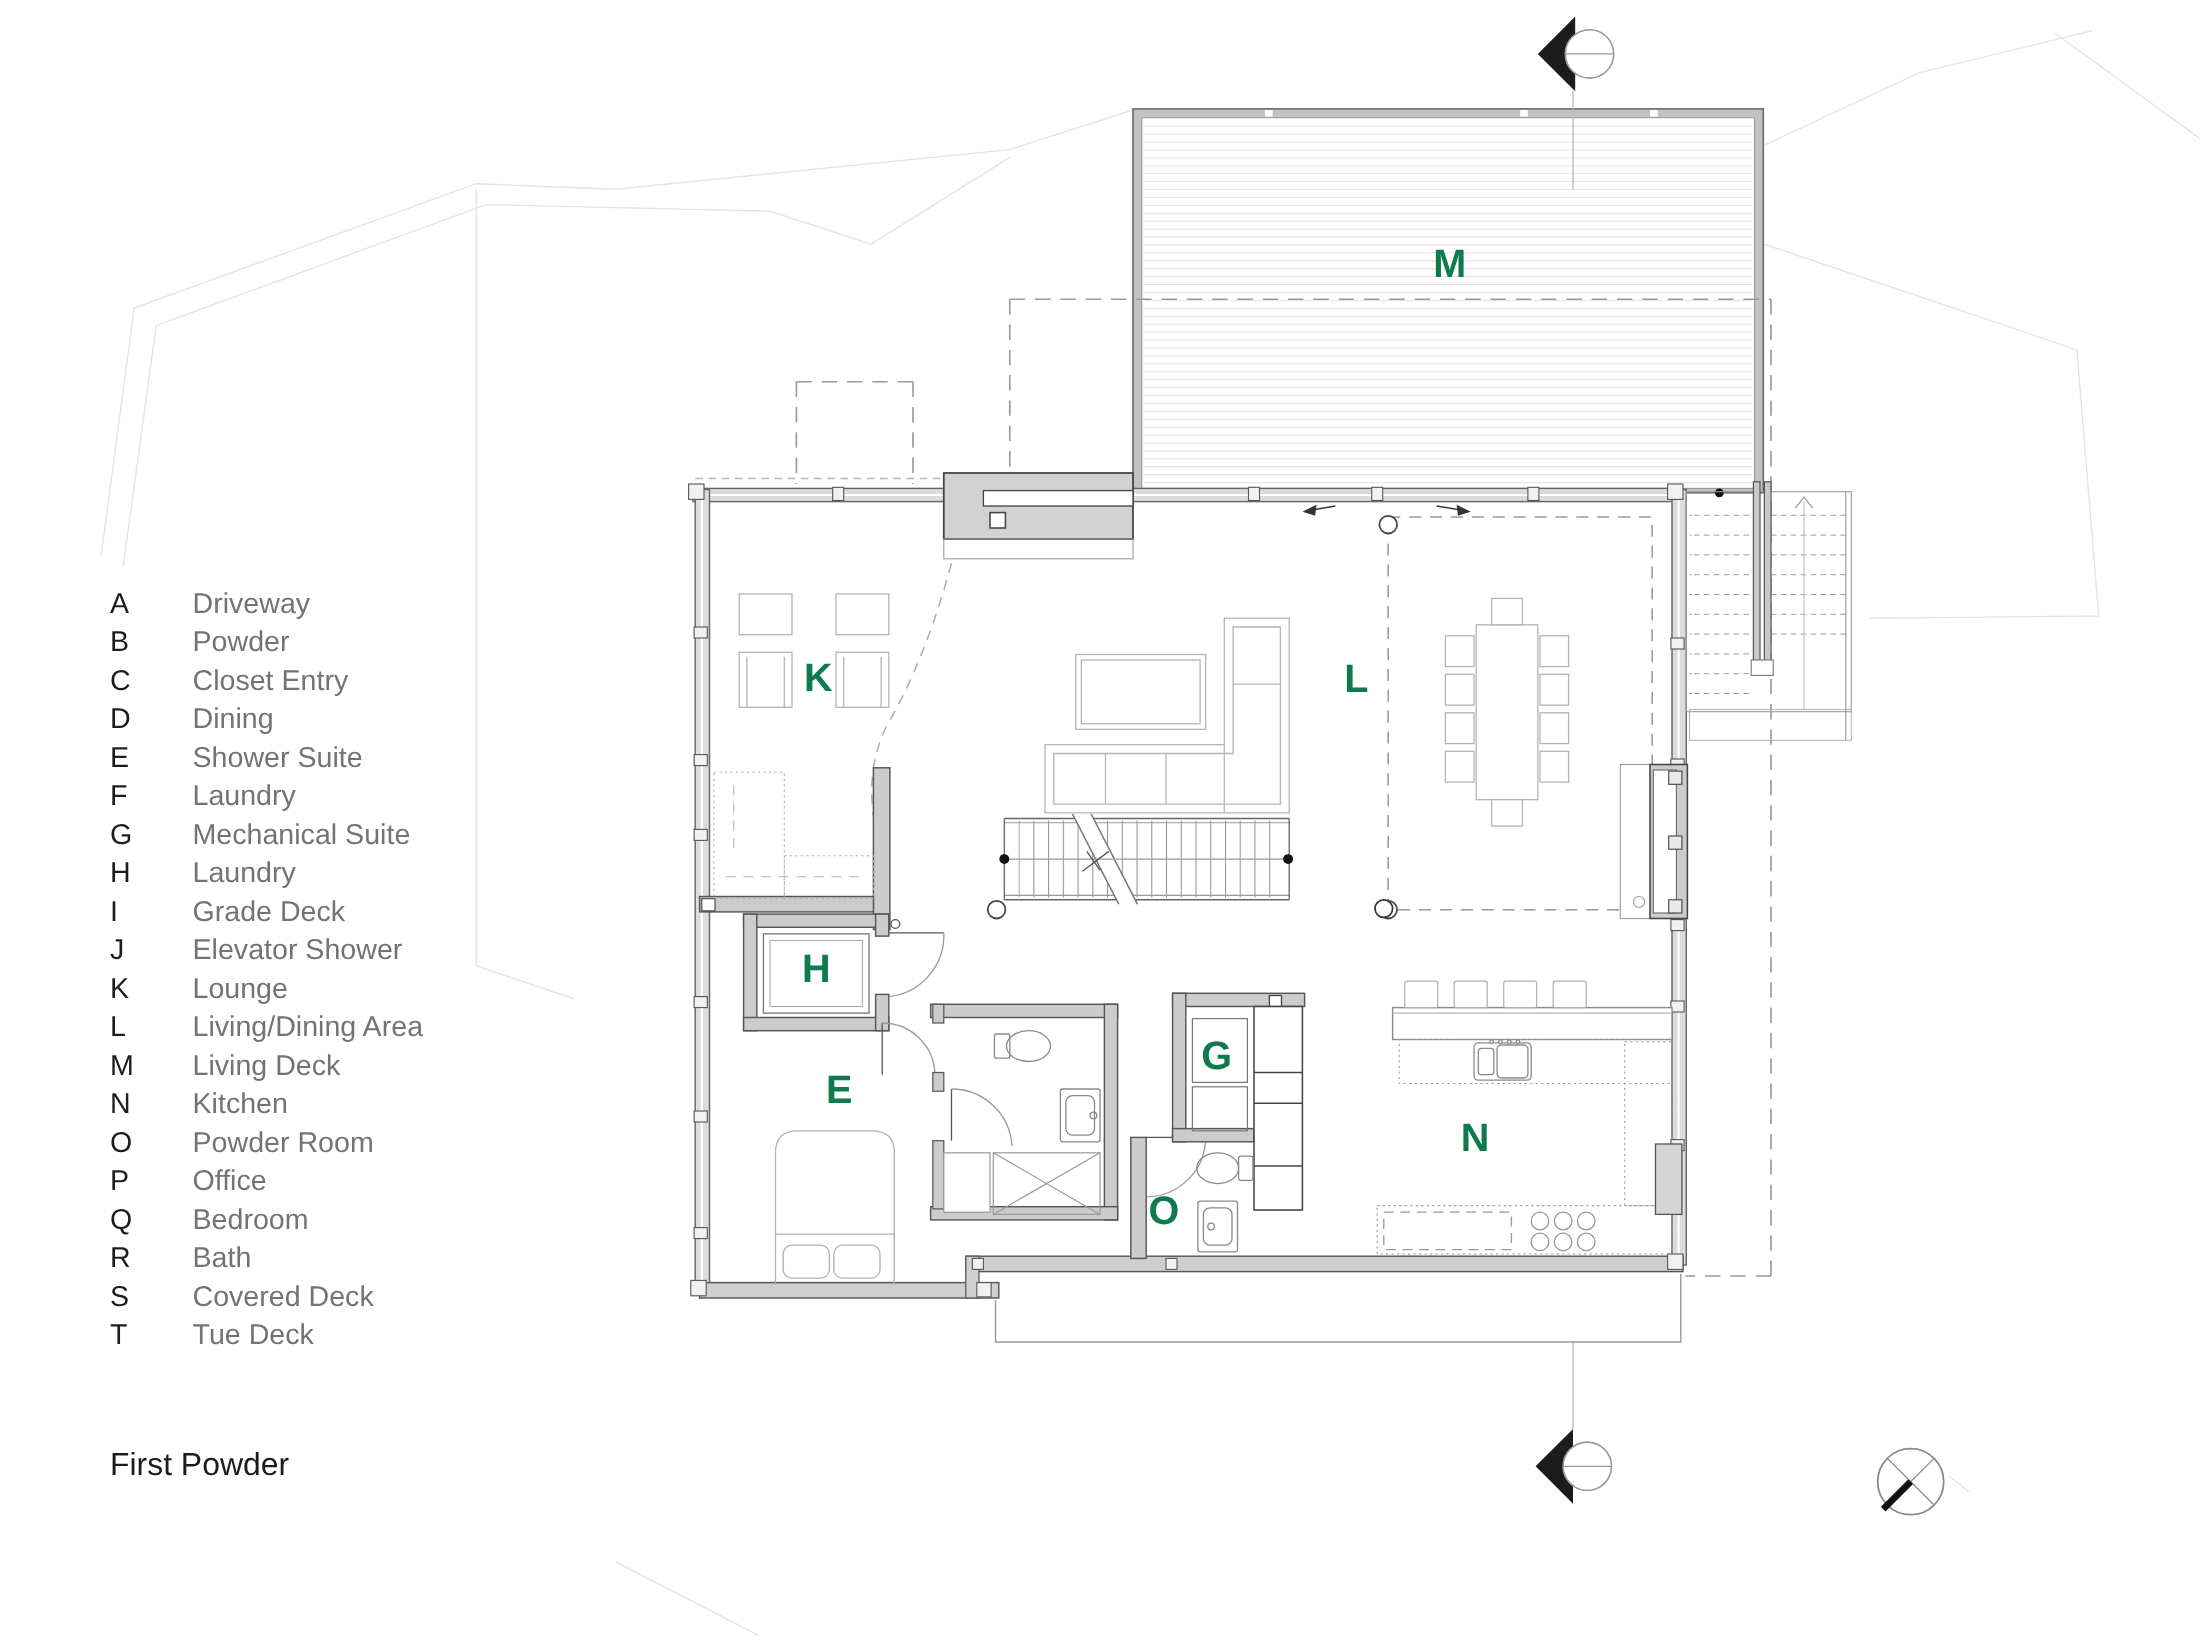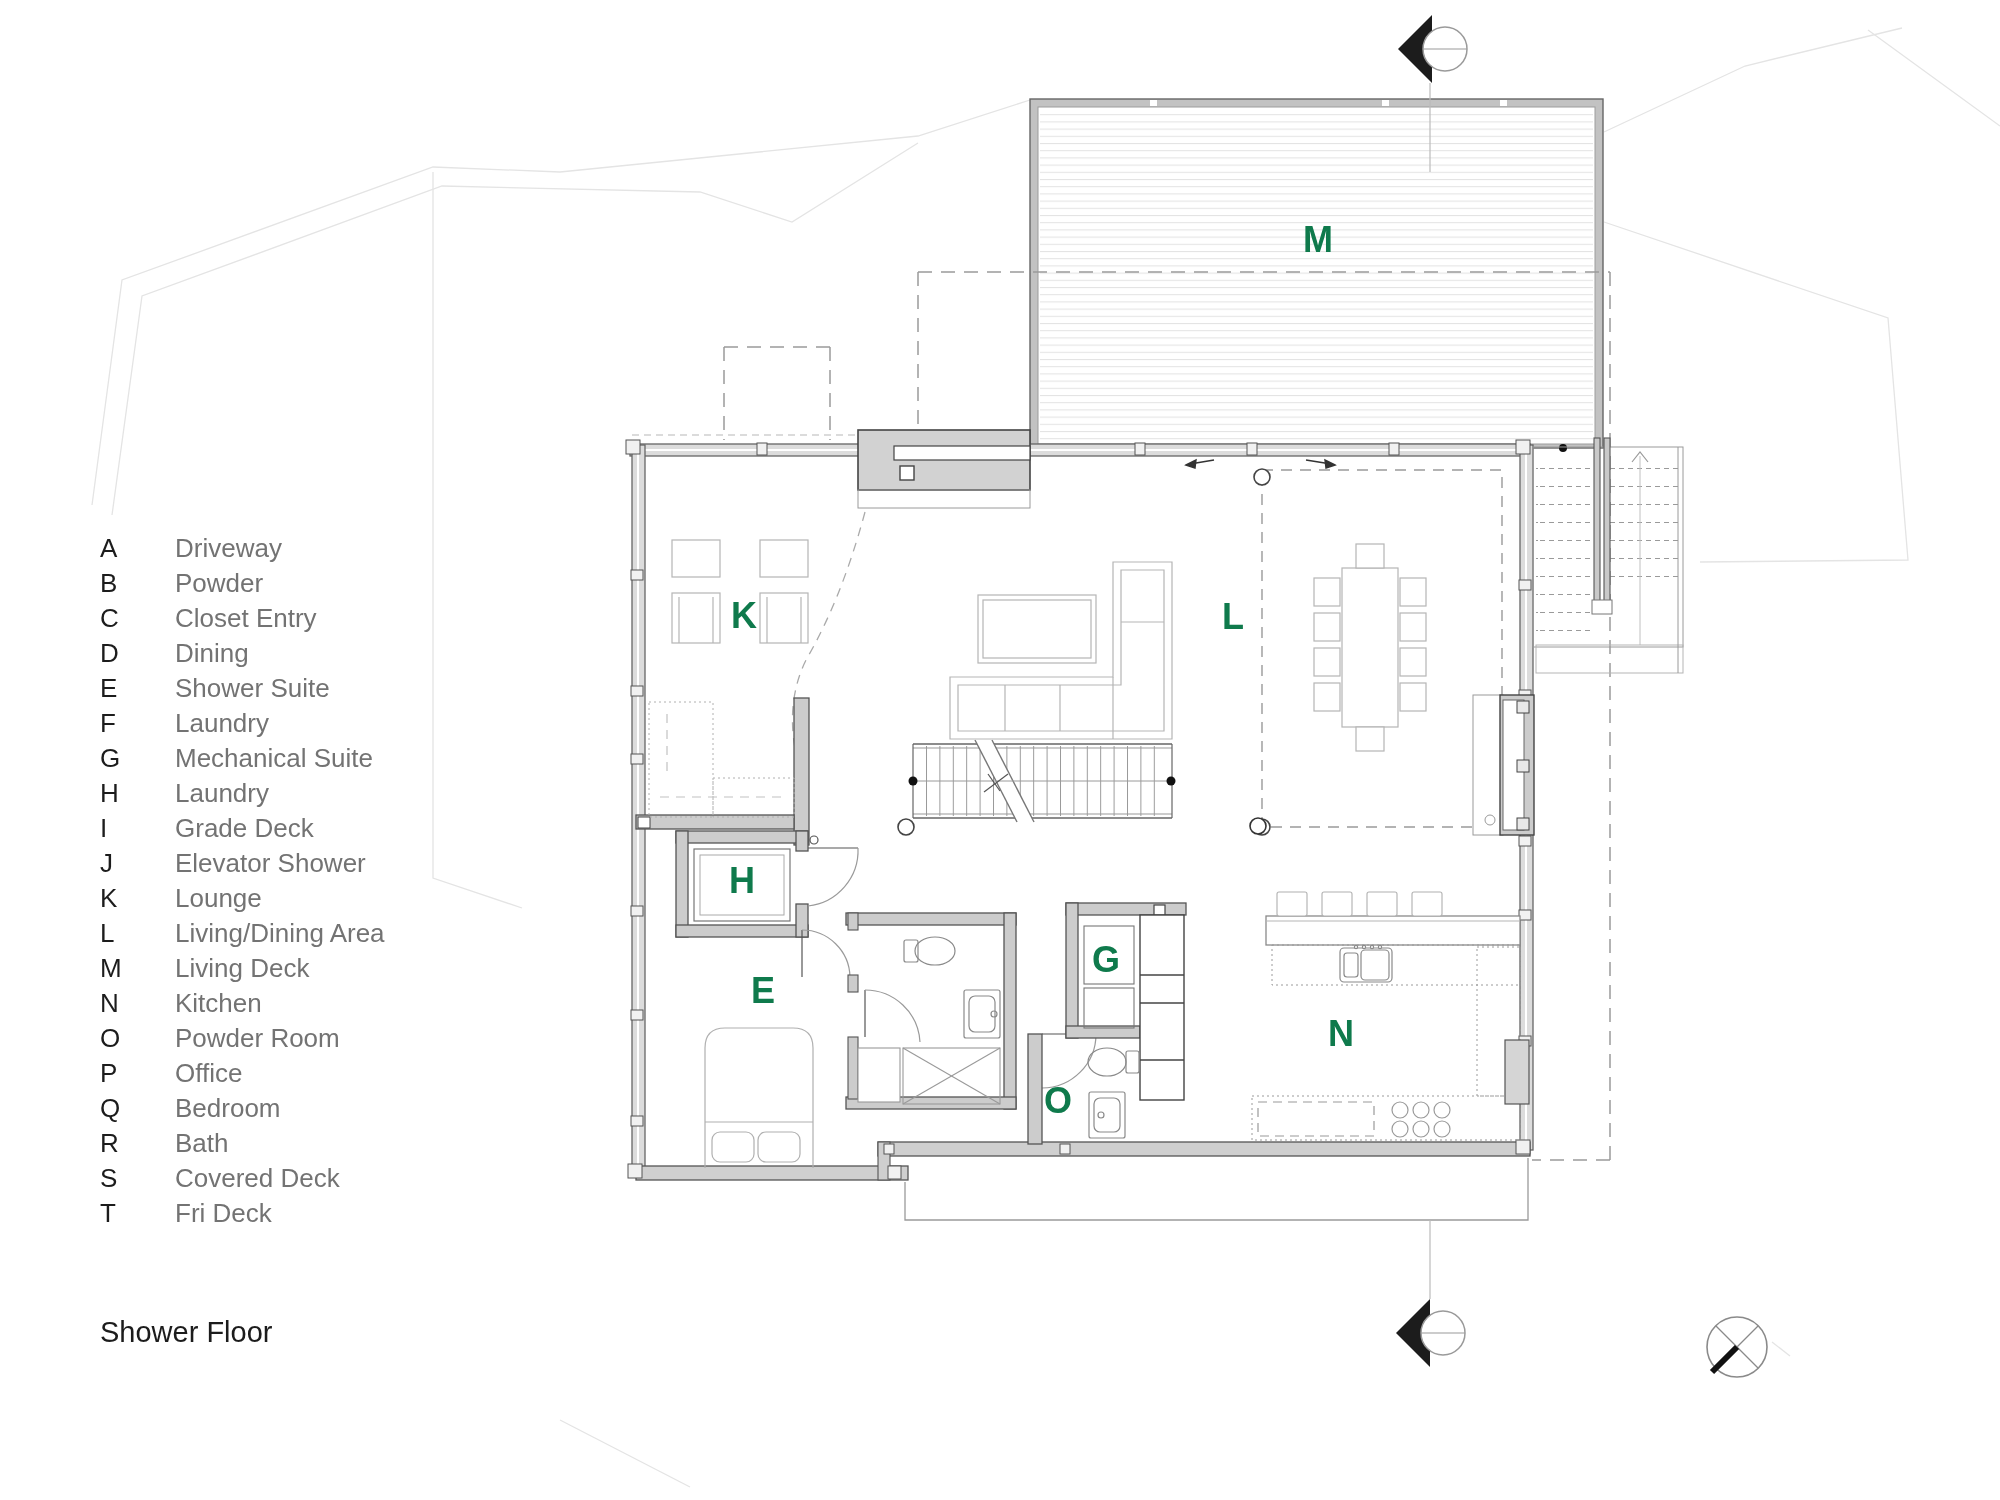--- a/index.html
+++ b/index.html
@@ -448,25 +448,25 @@
       <div class="legend-row">
     <span class="legend-key">R</span>
     <span class="legend-name">Bath</span>
   </div>
       <div class="legend-row">
     <span class="legend-key">S</span>
     <span class="legend-name">Covered Deck</span>
   </div>
       <div class="legend-row">
     <span class="legend-key">T</span>
-    <span class="legend-name">Fri Deck</span>
+    <span class="legend-name">Tue Deck</span>
   </div>
     </div>
 
-<div class="drawing-title">Shower Floor</div>
+<div class="drawing-title">First Powder</div>
 
 <span class="room-letter room-M">M</span>
 <span class="room-letter room-K">K</span>
 <span class="room-letter room-L">L</span>
 <span class="room-letter room-H">H</span>
 <span class="room-letter room-E">E</span>
 <span class="room-letter room-G">G</span>
 <span class="room-letter room-O">O</span>
 <span class="room-letter room-N">N</span>
 

